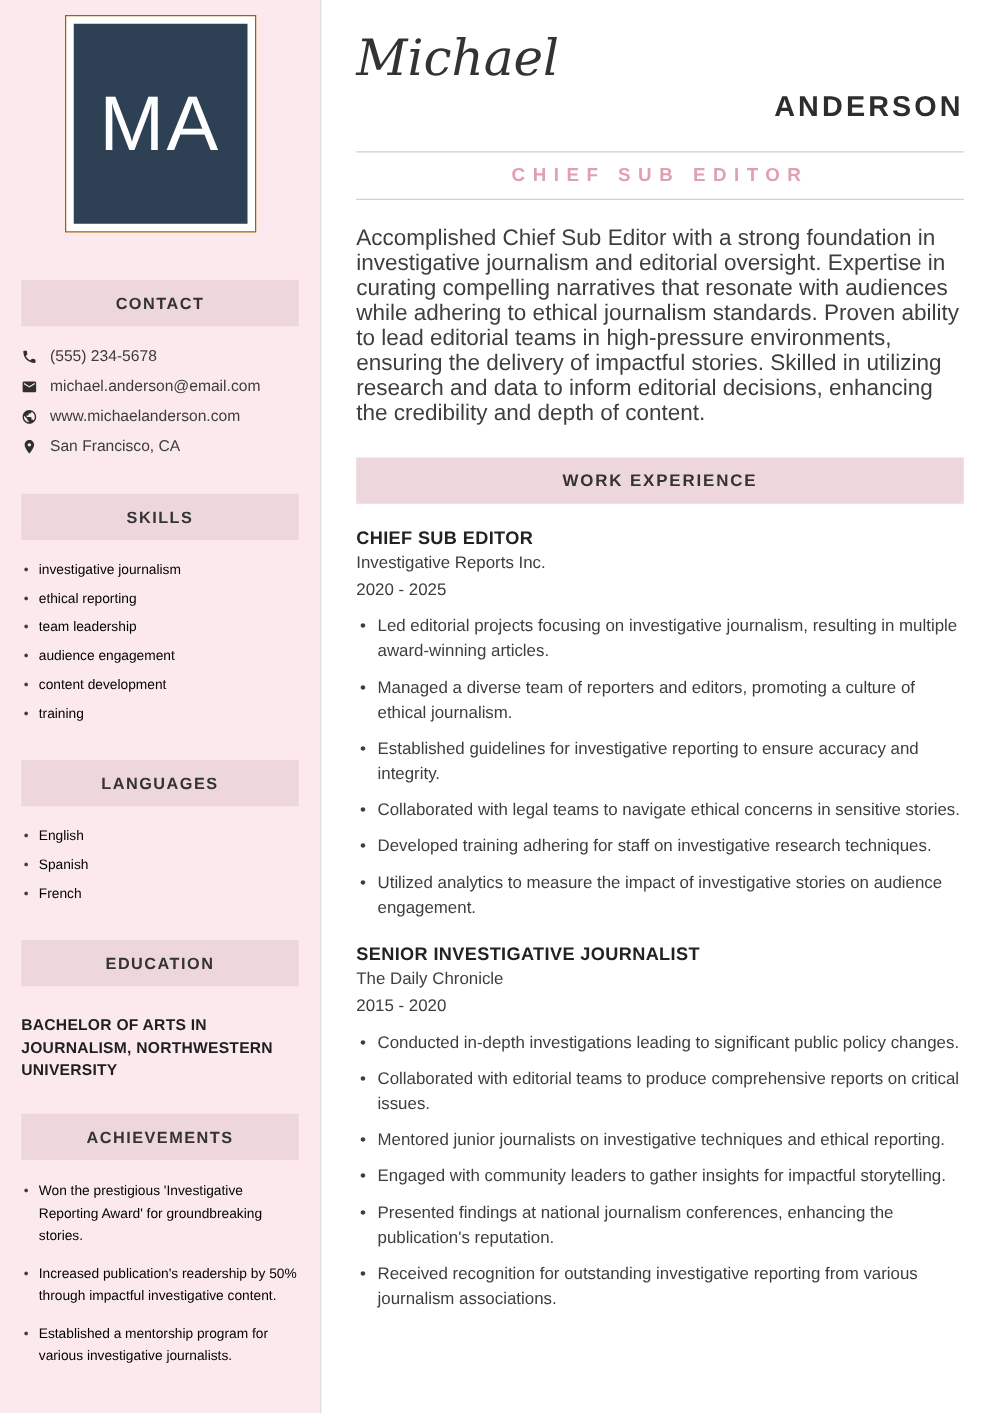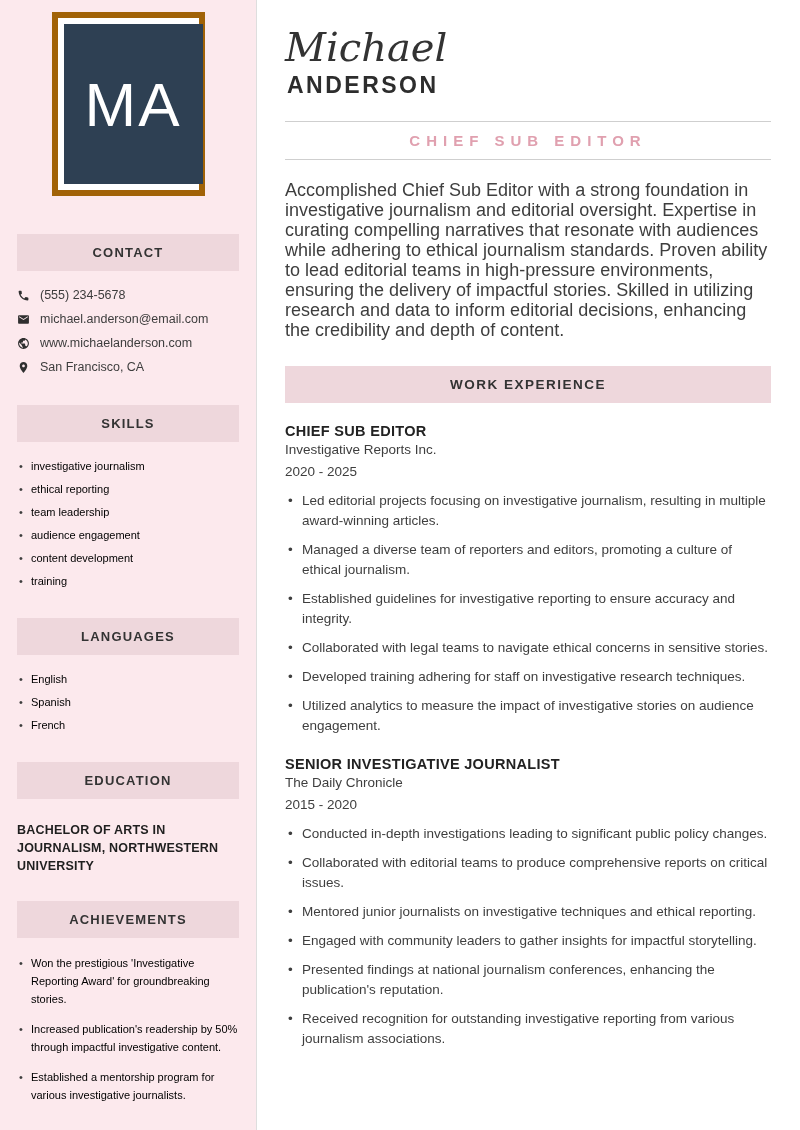--- a/index.html
+++ b/index.html
@@ -17,21 +17,21 @@
     width: 257px;
     min-width: 257px;
     background: #fce9ed;
     border-right: 1px solid #dedede;
     padding: 12px 17px 20px 17px;
   }
   .photo-frame {
     width: 153px;
     margin: 0 auto 38px auto;
     background: #ffffff;
-    border: 6px solid #a16207;
+    border: 1px solid #a16207;
     padding: 6px;
   }
   .photo {
     width: 139px;
     height: 160px;
     background: #2e4053;
     color: #ffffff;
     display: flex;
     align-items: center;
     justify-content: center;
@@ -94,20 +94,21 @@
     font-size: 40px;
     line-height: 1.05;
     color: #333333;
   }
   .last-name {
     font-size: 23px;
     font-weight: bold;
     letter-spacing: 2.5px;
     color: #2d2d2d;
     margin: 4px 0 0 2px;
+    text-align: right;
   }
   .rule { border-top: 1px solid #cfcfcf; }
   .rule.top { margin-top: 22px; }
   .job-title-line {
     text-align: center;
     color: #e0a0af;
     font-weight: bold;
     font-size: 15px;
     letter-spacing: 6px;
     padding: 10px 0;

